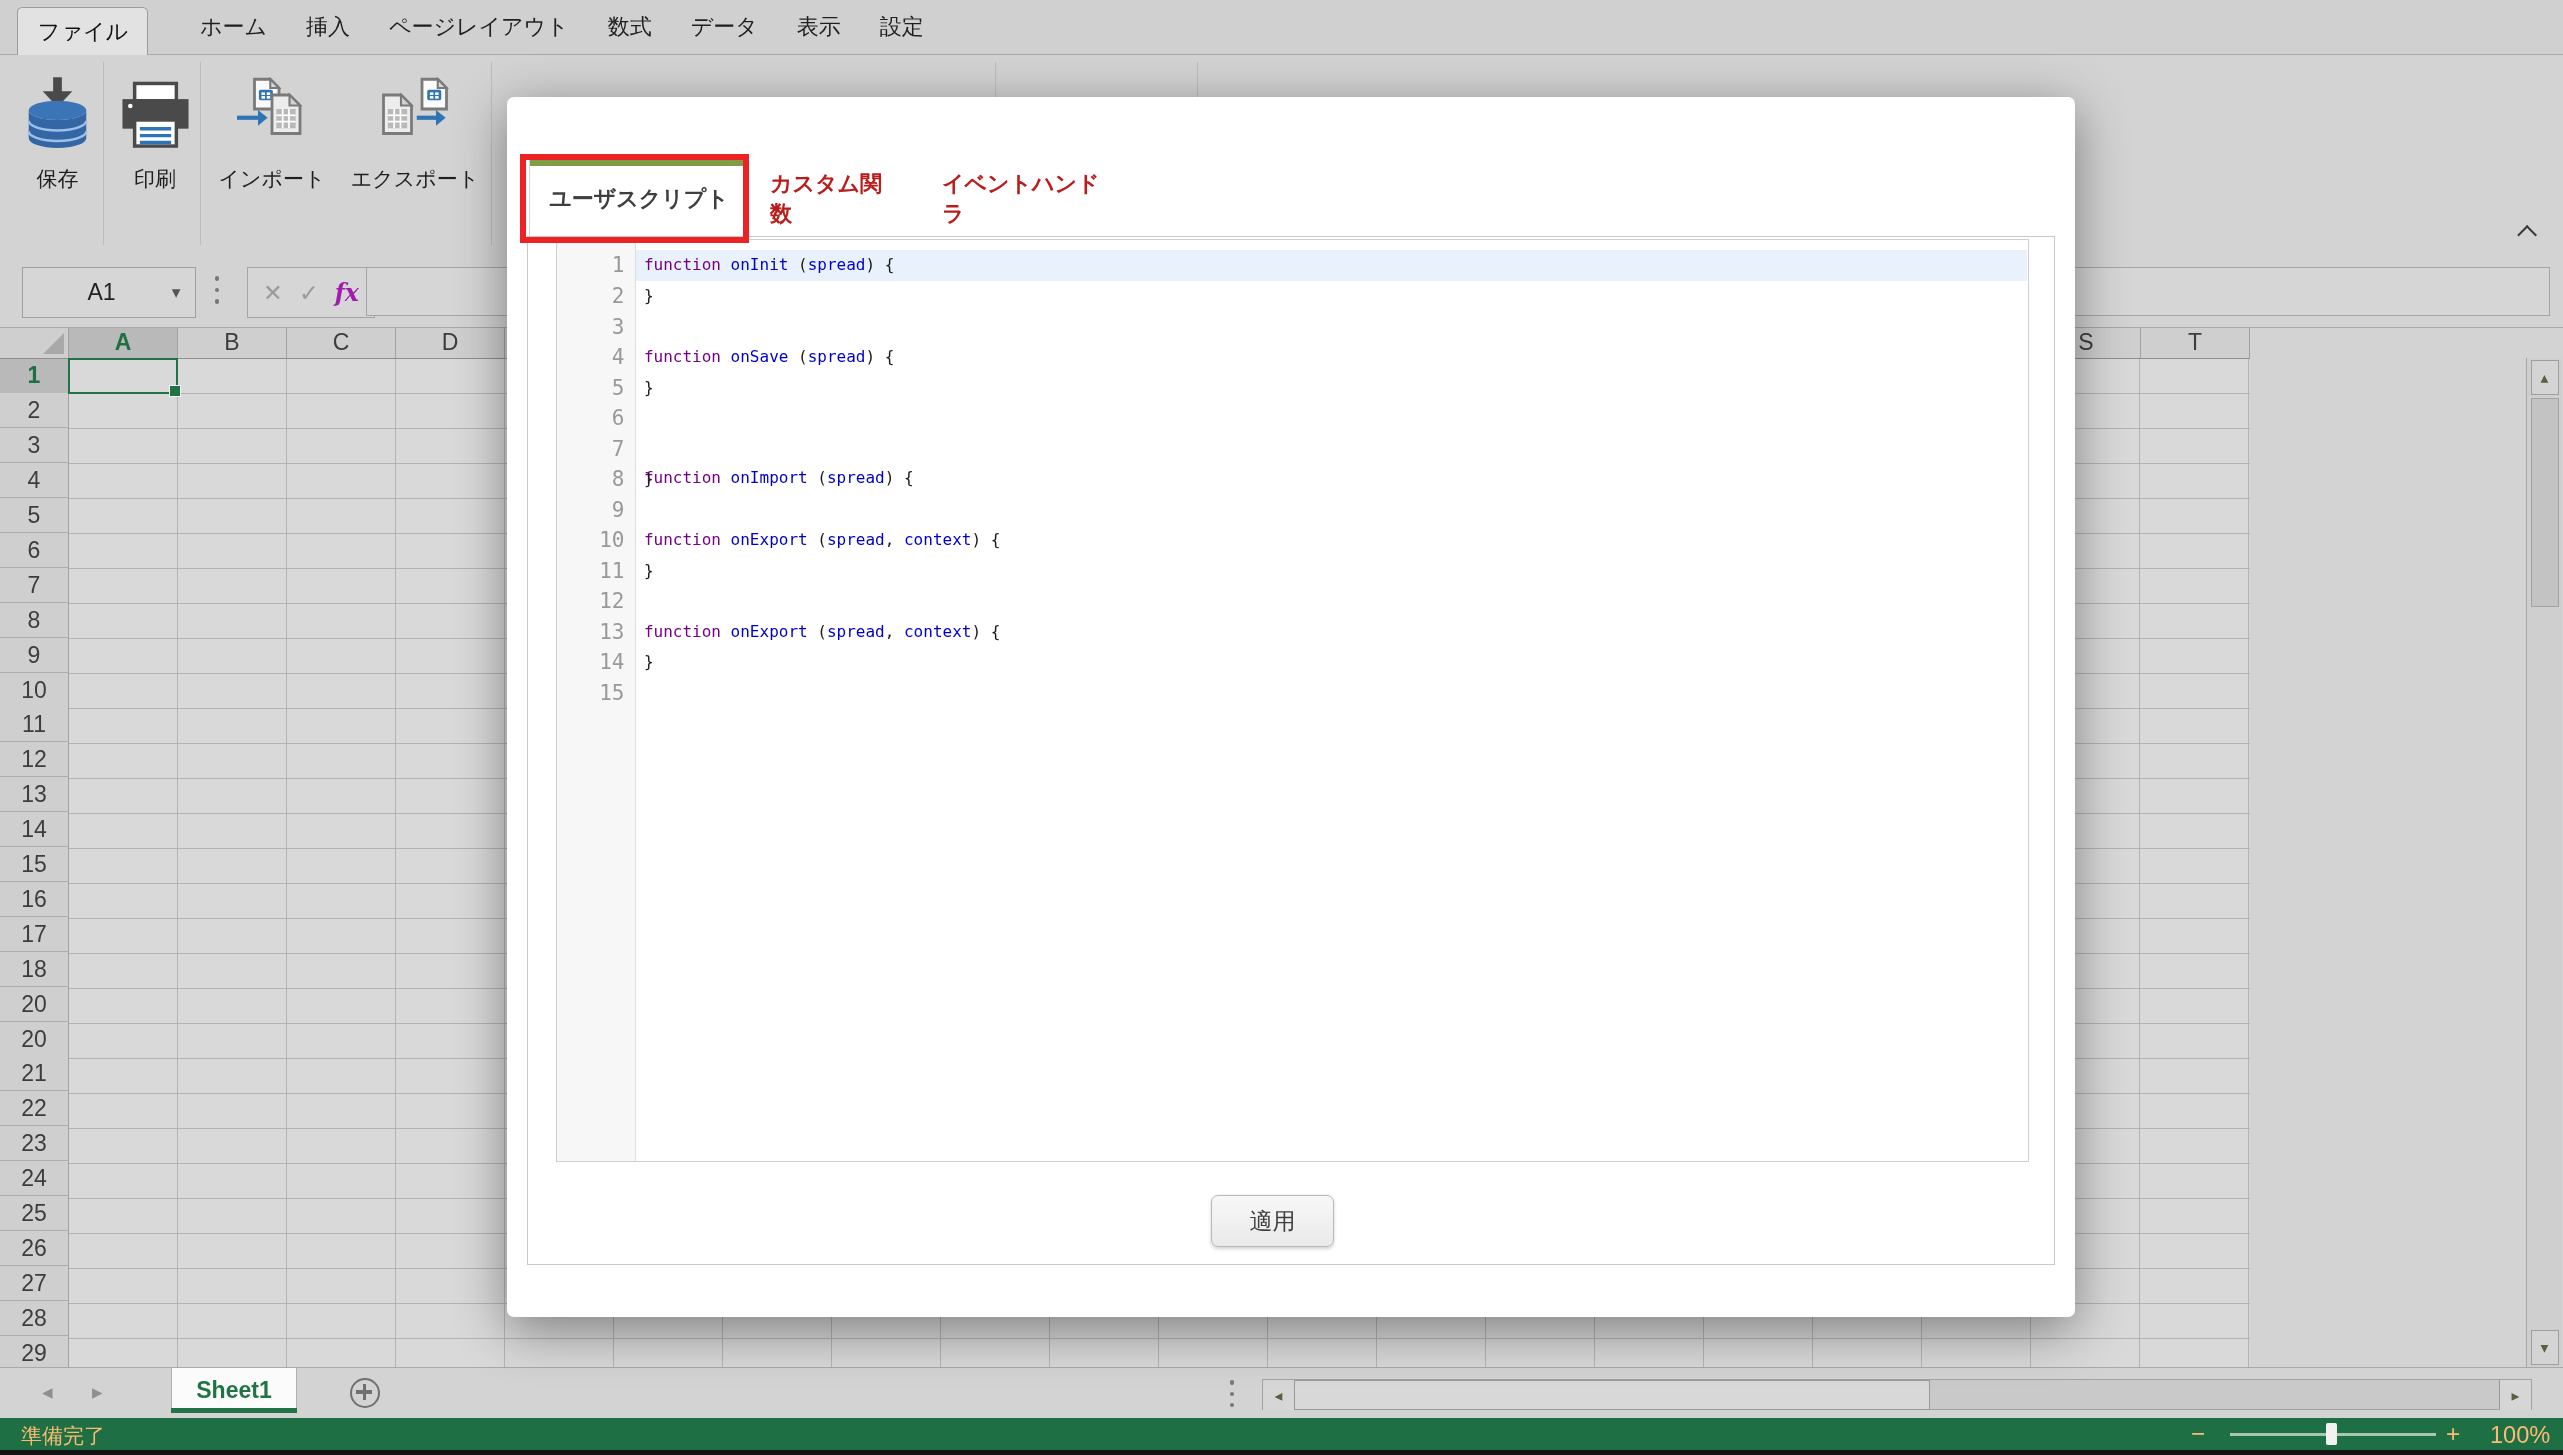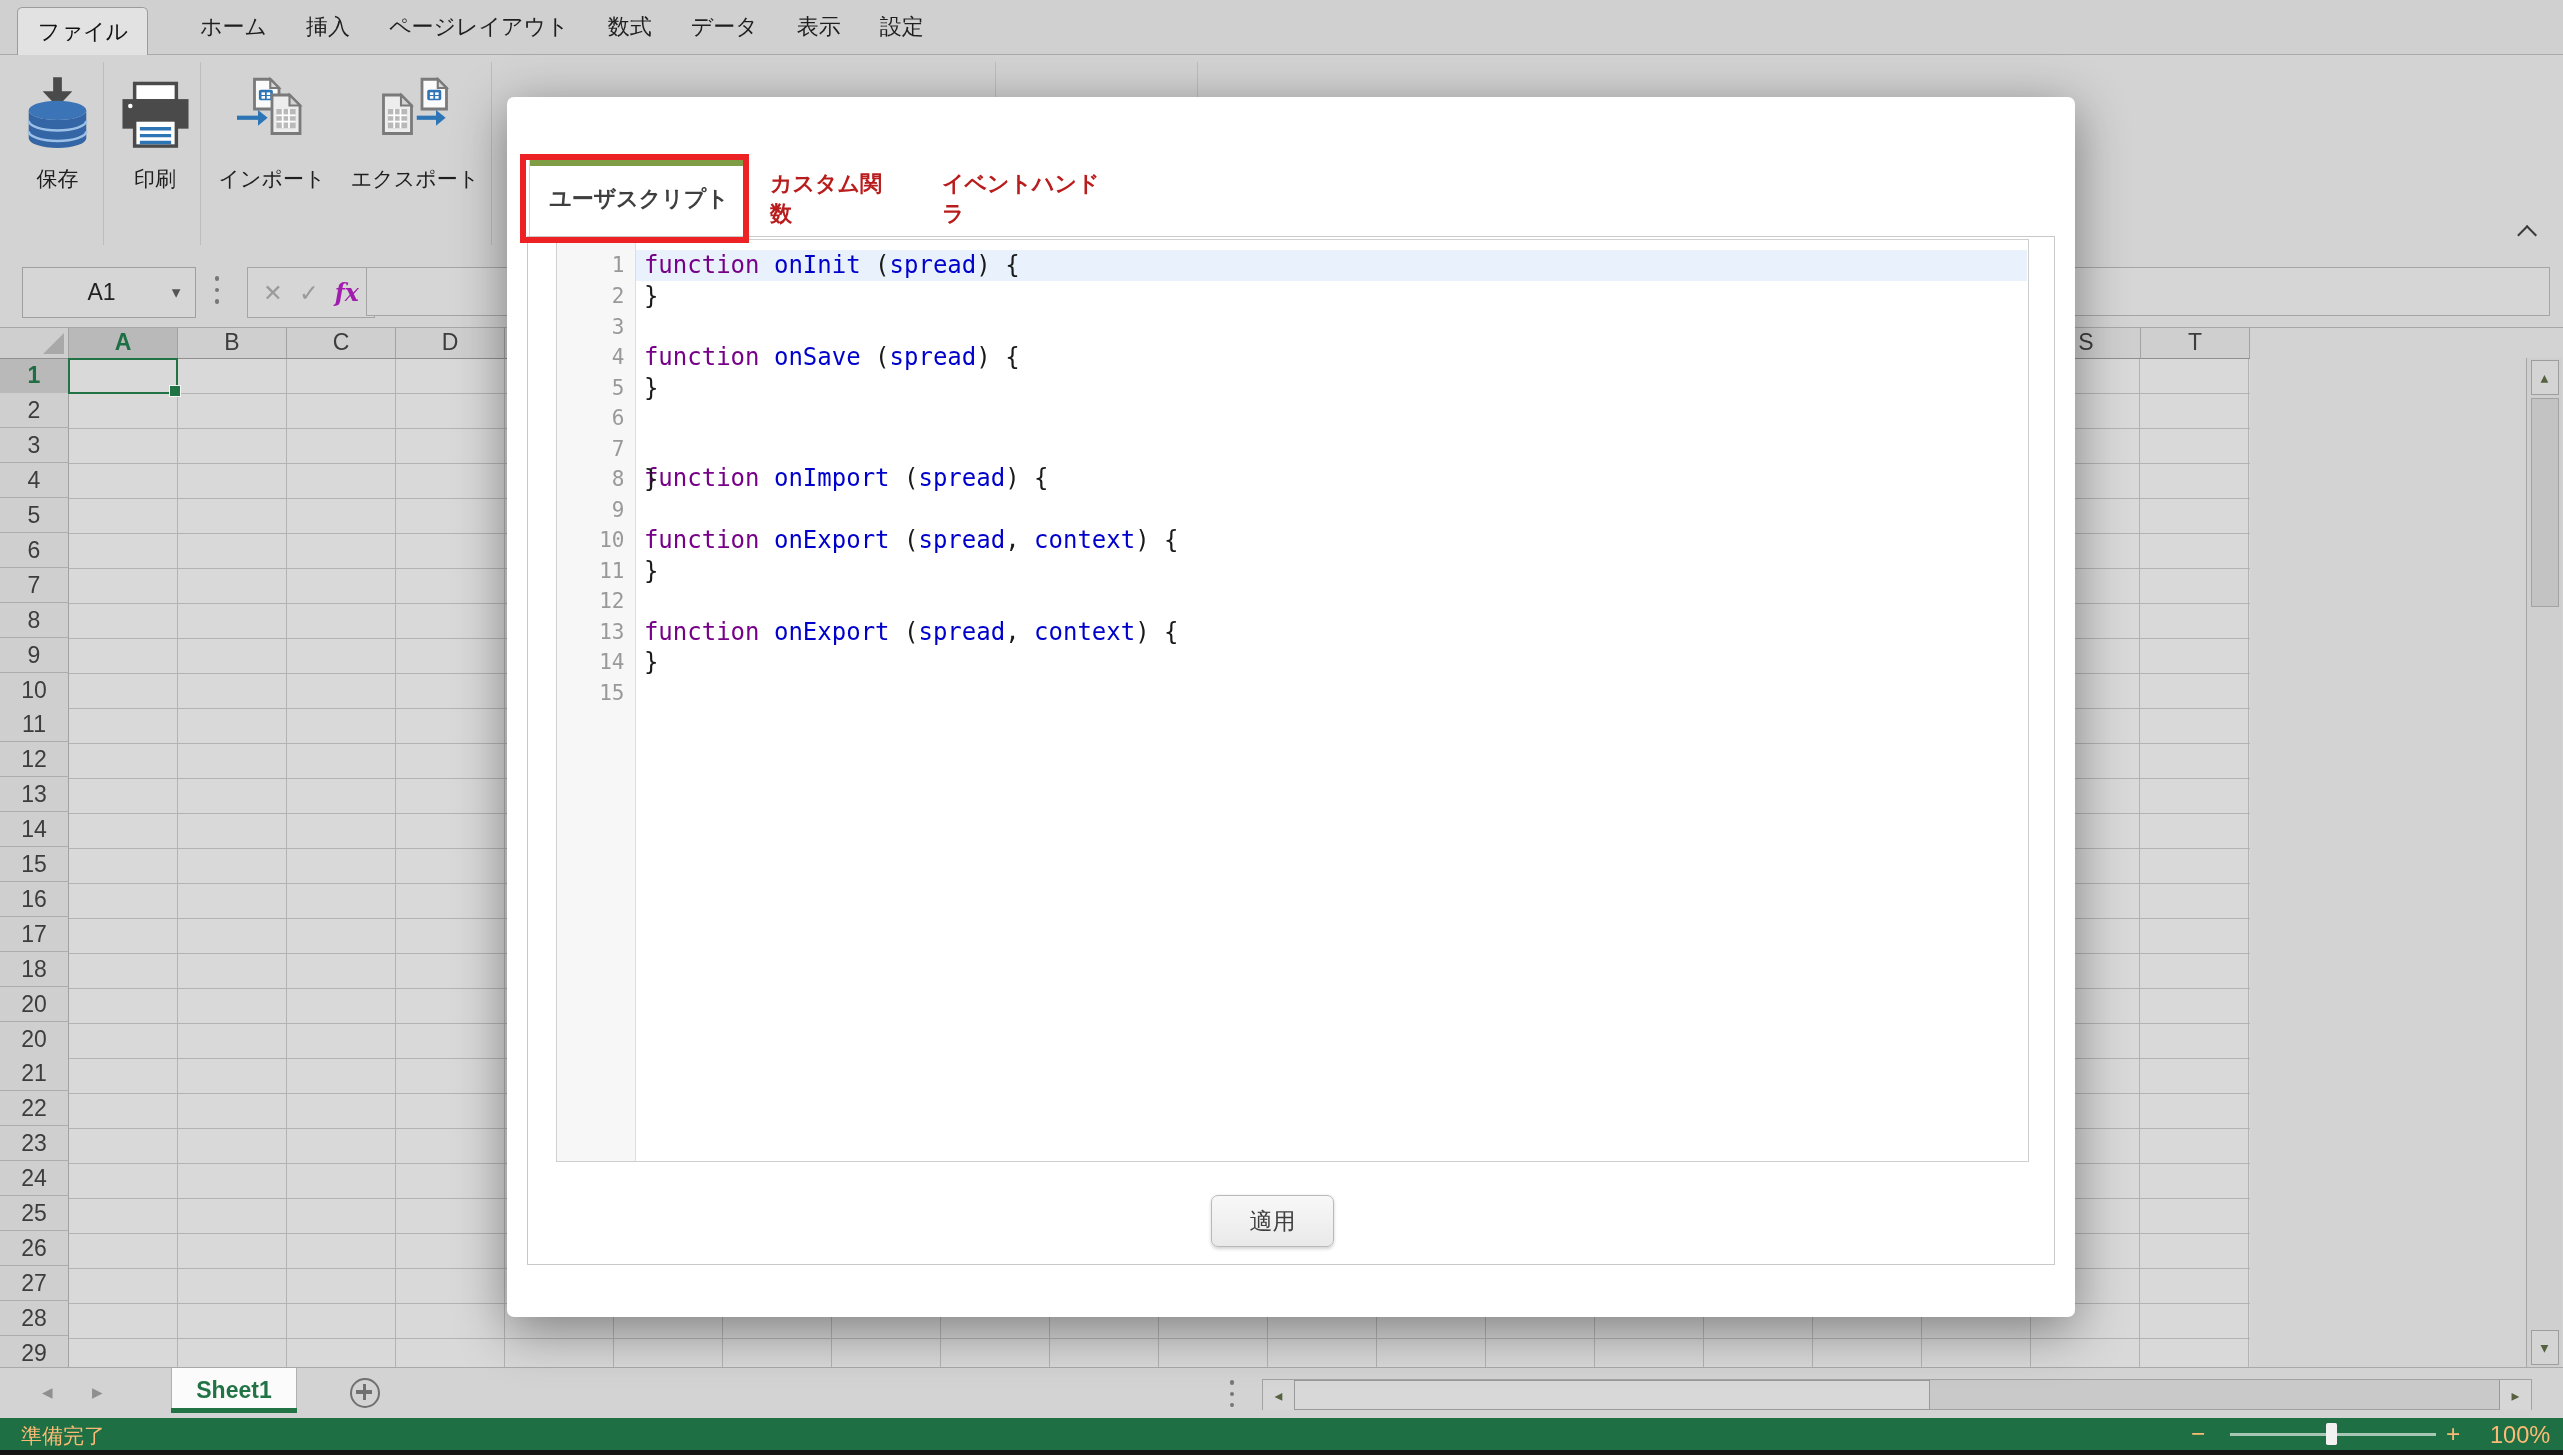--- a/index.html
+++ b/index.html
@@ -82,21 +82,21 @@
   .dlg-close{position:absolute;right:23px;top:11.3px;font-size:24.4px;color:#2b2b2b;cursor:default;}
   .dtab{position:absolute;top:62px;height:79px;display:flex;align-items:center;justify-content:center;font-size:22px;font-weight:600;color:#b91c1c;box-sizing:border-box;cursor:default;}
   .dtab.active{background:#fff;color:#3f3f3f;border-left:0.9px solid #d6d6d6;border-right:0.9px solid #d6d6d6;}
   .dtab .greenbar{position:absolute;left:0;top:0;width:100%;height:7px;background:#7f9d45;}
   .annotation{position:absolute;left:13px;top:57px;width:229px;height:89px;border:6.1px solid #ec2224;box-sizing:border-box;z-index:5;pointer-events:none;}
   .panel{position:absolute;left:20px;top:139px;width:1528px;height:1029px;border:0.9px solid #c9c9c9;box-sizing:border-box;background:#fff;}
   .editor{position:absolute;left:28px;top:1.7px;width:1473px;height:923px;border:0.9px solid #cfcfcf;box-sizing:border-box;background:#fff;overflow:hidden;}
   .gutter{position:absolute;left:0;top:0;width:79px;height:100%;background:#f7f7f7;border-right:0.9px solid #ddd;box-sizing:border-box;}
   .gutter .ln{position:absolute;right:10.5px;width:61px;height:30.5px;line-height:30.5px;text-align:right;font-family:"DejaVu Sans Mono","Liberation Mono",monospace;font-size:21px;color:#999;}
   .codearea{position:absolute;left:79px;top:0;width:1391px;height:100%;}
-  .cline{position:absolute;left:0;width:100%;height:30.5px;line-height:30.5px;padding-left:7.9px;box-sizing:border-box;font-family:"DejaVu Sans Mono","Liberation Mono",monospace;font-size:24px;color:#1a1a1a;white-space:pre;}
+  .cline{position:absolute;left:0;width:100%;height:30.5px;line-height:30.5px;padding-left:7.9px;box-sizing:border-box;font-family:"DejaVu Sans Mono","Liberation Mono",monospace;font-size:16px;color:#1a1a1a;white-space:pre;}
   .cline.active{background:#e9f2fc;}
   .tk-k{color:#770088;}
   .tk-d{color:#0000cc;}
   .apply-btn{position:absolute;left:683px;top:958px;width:123px;height:52px;background:linear-gradient(#f8f8f8,#e9e9e9);border:0.9px solid #b9b9b9;border-radius:7px;box-shadow:0 1.7px 3.5px rgba(0,0,0,.18);font-size:23px;color:#3f3f3f;display:flex;align-items:center;justify-content:center;cursor:default;font-family:inherit;}
 
   
   .pk-icon{position:absolute;top:74px;}
 </style>
 </head>
 <body>

